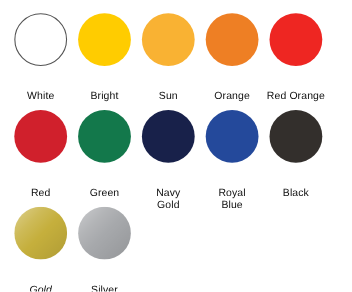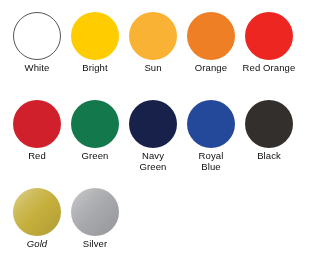--- a/index.html
+++ b/index.html
@@ -46,21 +46,21 @@
 
   .swatch-circle {
     width: 48px;
     height: 48px;
     border-radius: 50%;
     box-sizing: border-box;
     flex: 0 0 auto;
   }
 
   .swatch-label {
-    margin-top: 2px;
+    margin-top: 22px;
     font-size: 9.5px;
     line-height: 11px;
     color: #0d0d0d;
     text-align: center;
     letter-spacing: 0.1px;
     white-space: pre-line;
     width: 58px;
   }
 
   
@@ -105,21 +105,21 @@
         <div class="swatch-circle" style="background-color: rgb(208, 32, 44);"></div>
         <div class="swatch-label" style="color: rgb(13, 13, 13);">Red</div>
       </div>
       <div class="swatch-cell">
         <div class="swatch-circle" style="background-color: rgb(19, 120, 75);"></div>
         <div class="swatch-label" style="color: rgb(13, 13, 13);">Green</div>
       </div>
       <div class="swatch-cell">
         <div class="swatch-circle" style="background-color: rgb(24, 33, 74);"></div>
         <div class="swatch-label" style="color: rgb(13, 13, 13);">Navy
-Green</div>
+Gold</div>
       </div>
       <div class="swatch-cell">
         <div class="swatch-circle" style="background-color: rgb(36, 73, 155);"></div>
         <div class="swatch-label" style="color: rgb(13, 13, 13);">Royal
 Blue</div>
       </div>
       <div class="swatch-cell">
         <div class="swatch-circle" style="background-color: rgb(51, 47, 44);"></div>
         <div class="swatch-label" style="color: rgb(13, 13, 13);">Black</div>
       </div>

